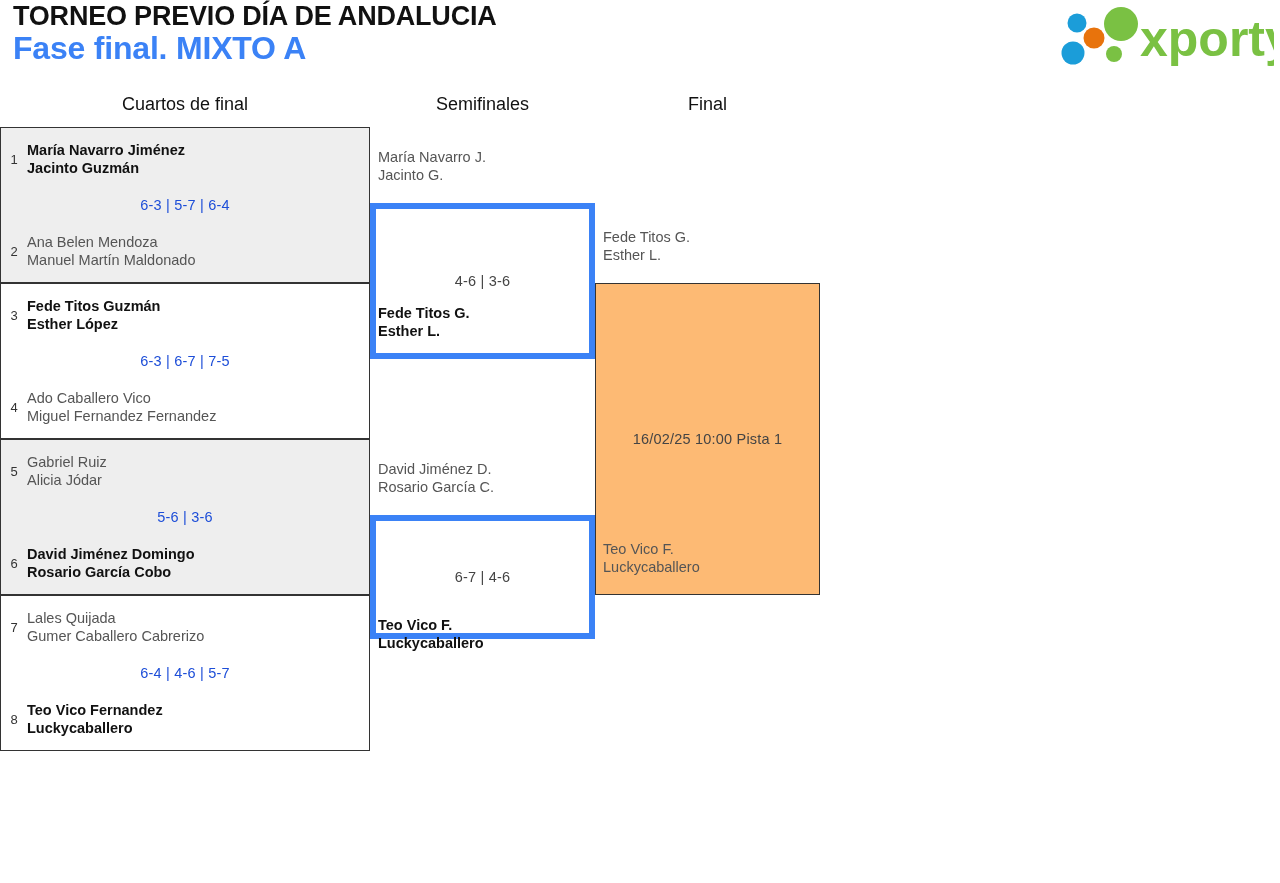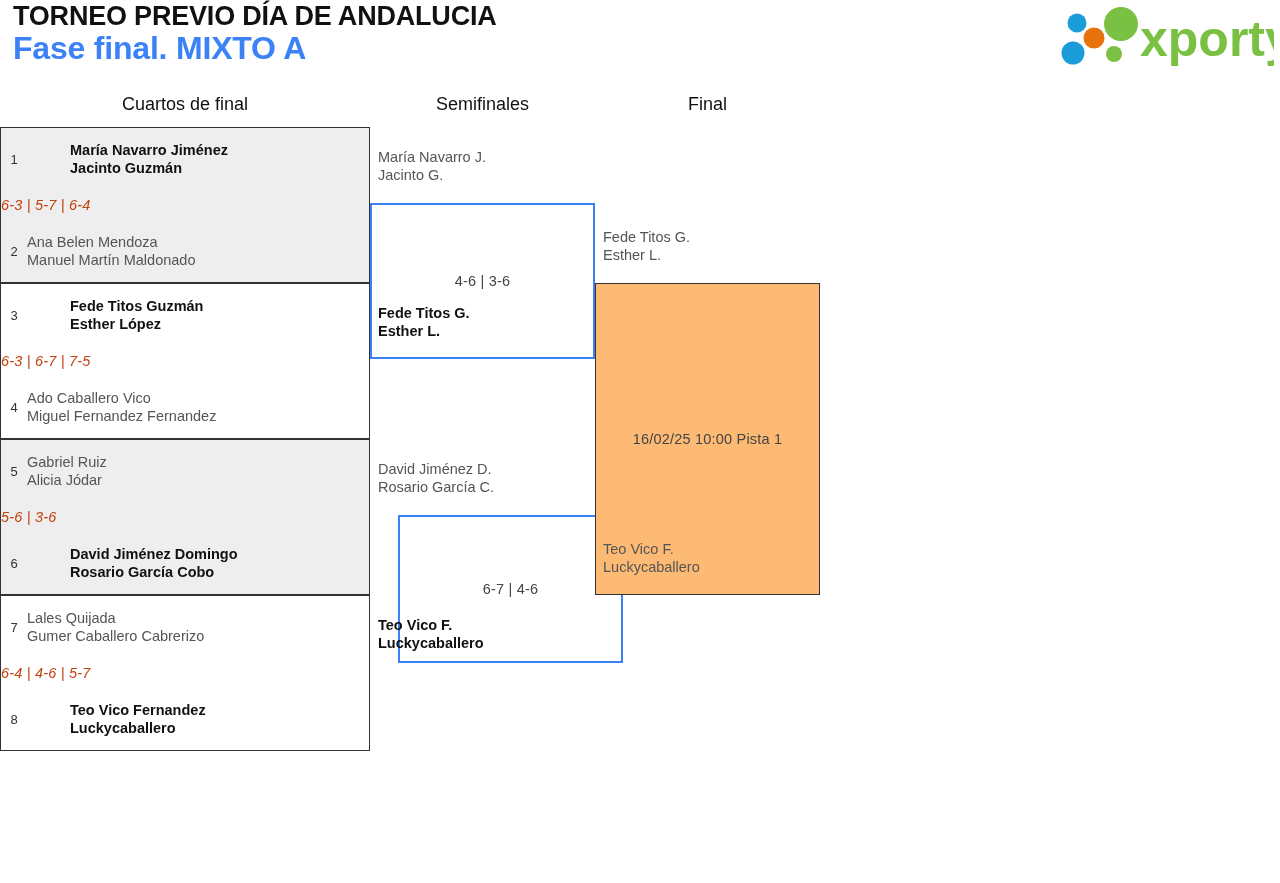--- a/index.html
+++ b/index.html
@@ -126,46 +126,45 @@
   .players {
     font-size: 14.5px;
     line-height: 18px;
     color: #555555;
     font-weight: 400;
     white-space: nowrap;
   }
   .players.winner {
     color: #111111;
     font-weight: 700;
-    margin-left: 43px;
   }
   .p-line { display: block; }
 
   .qf-score {
     position: absolute;
     left: 0;
     top: 50%;
     transform: translateY(-50%);
     width: 100%;
-    font-size: 14.5px;
-    color: #c2410c;
+    text-align: center;
+    font-size: 14.5px;
+    color: #1d4ed8;
     letter-spacing: 0.2px;
-    font-style: italic;
   }
 
   
   .sf-box {
     position: absolute;
     left: 370px;
     width: 225px;
-    border: 2px solid #3b82f6;
+    border: 6px solid #3b82f6;
     background: #ffffff;
   }
   .sf-box.s1 { top: 76px;  height: 156px; }
-  .sf-box.s2 { top: 388px; height: 148px; margin-left: 28px; }
+  .sf-box.s2 { top: 388px; height: 124px; }
 
   .sf-score {
     position: absolute;
     left: 0;
     top: 50%;
     transform: translateY(-50%);
     width: 100%;
     text-align: center;
     font-size: 14.5px;
     color: #444444;

